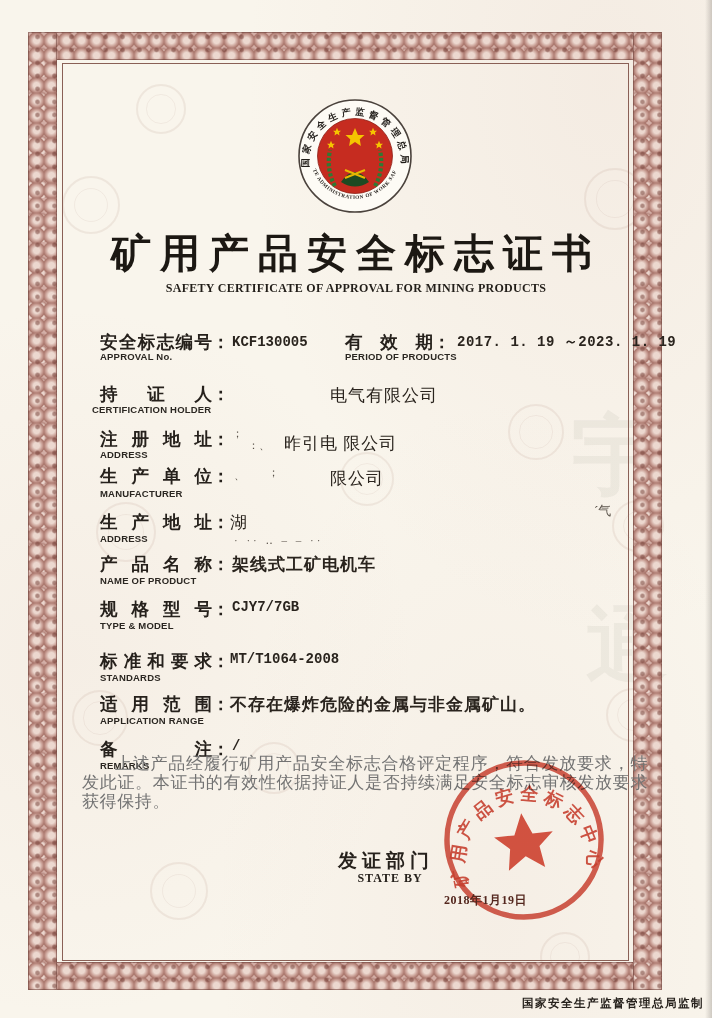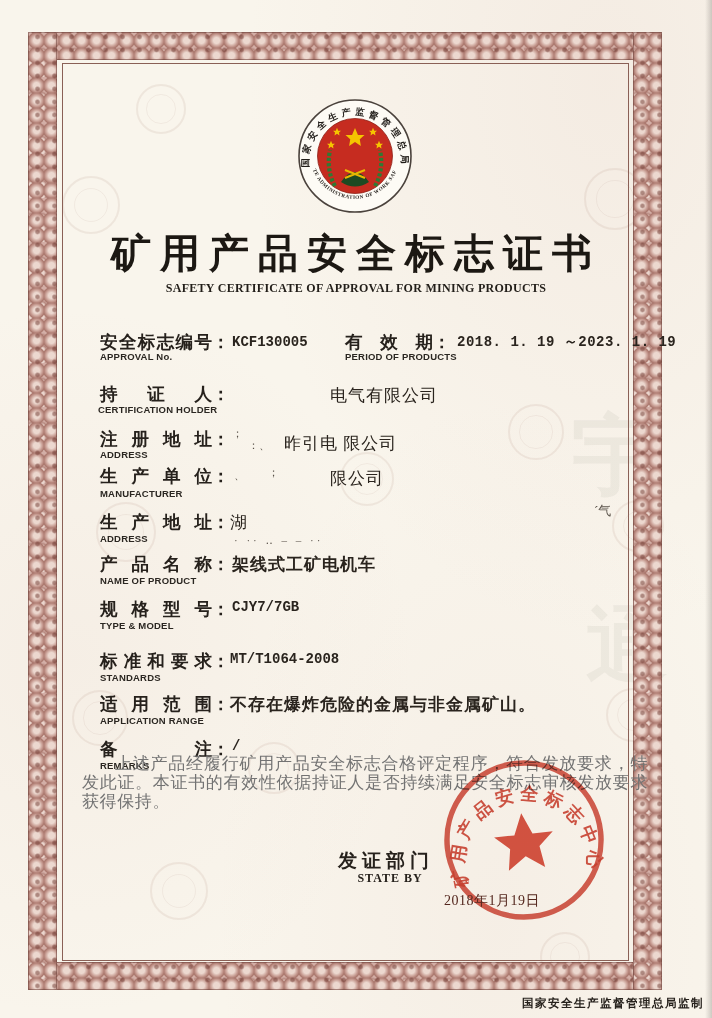--- a/index.html
+++ b/index.html
@@ -74,21 +74,21 @@
   
   .statement {
     position:absolute; left:82px; top:754px; width:566px;
     font-size:17px; line-height:19px; letter-spacing:.6px;
     text-align:justify; text-indent:33px; color:#737373;
   }
   .issuedby-cn { position:absolute; left:338px; top:848px; font-size:19px; font-weight:bold;
     letter-spacing:5px; color:#26211c; }
   .issuedby-en { position:absolute; left:338px; top:871px; width:104px; text-align:center;
     font-size:12px; font-weight:bold; letter-spacing:1px; color:#26211c; }
-  .issue-date { position:absolute; left:444px; top:892px; font-size:14px; font-weight:normal;
+  .issue-date { position:absolute; left:444px; top:892px; font-size:12px; font-weight:bold;
     letter-spacing:.5px; color:#54271e; z-index:6; }
 
   .stamp { position:absolute; left:438px; top:754px; z-index:5; transform:rotate(-6deg);
     opacity:.9; mix-blend-mode:multiply; }
 
   .footer {
     position:absolute; right:8px; top:996px; font-size:11.5px; font-weight:bold;
     letter-spacing:1.5px; color:#26211c;
   }
 </style>
@@ -146,25 +146,25 @@
   <div class="title-cn">矿用产品安全标志证书</div>
   <div class="title-en">SAFETY CERTIFICATE OF APPROVAL FOR MINING PRODUCTS</div>
 
   <span class="lab" style="left:100px;top:330px">安全标志编号</span>
   <span class="colon" style="left:212px;top:330px">：</span>
   <span class="en" style="left:100px;top:351px">APPROVAL No.</span>
   <span class="val-code" style="left:232px;top:334px">KCF130005</span>
   <span class="lab narrow" style="left:345px;top:330px">有效期</span>
   <span class="colon" style="left:433px;top:330px">：</span>
   <span class="en" style="left:345px;top:351px">PERIOD OF PRODUCTS</span>
-  <span class="val-code" style="left:457px;top:333px;letter-spacing:.5px">2018. 1. 19 ～2023. 1. 19</span>
+  <span class="val-code" style="left:457px;top:333px;letter-spacing:.5px">2017. 1. 19 ～2023. 1. 19</span>
 
   <span class="lab" style="left:100px;top:382px">持证人</span>
   <span class="colon" style="left:212px;top:382px">：</span>
-  <span class="en" style="left:98px;top:404px">CERTIFICATION HOLDER</span>
+  <span class="en" style="left:92px;top:404px">CERTIFICATION HOLDER</span>
   <span class="val-cn" style="left:330px;top:384px">电气有限公司</span>
 
   <span class="lab" style="left:100px;top:427px">注册地址</span>
   <span class="colon" style="left:212px;top:427px">：</span>
   <span class="en" style="left:100px;top:449px">ADDRESS</span>
   <span class="stray" style="left:232px;top:426px">；</span>
   <span class="stray" style="left:248px;top:438px">：、</span>
   <span class="val-cn" style="left:284px;top:432px">昨引电 限公司</span>
 
   <span class="lab" style="left:100px;top:464px">生产单位</span>

